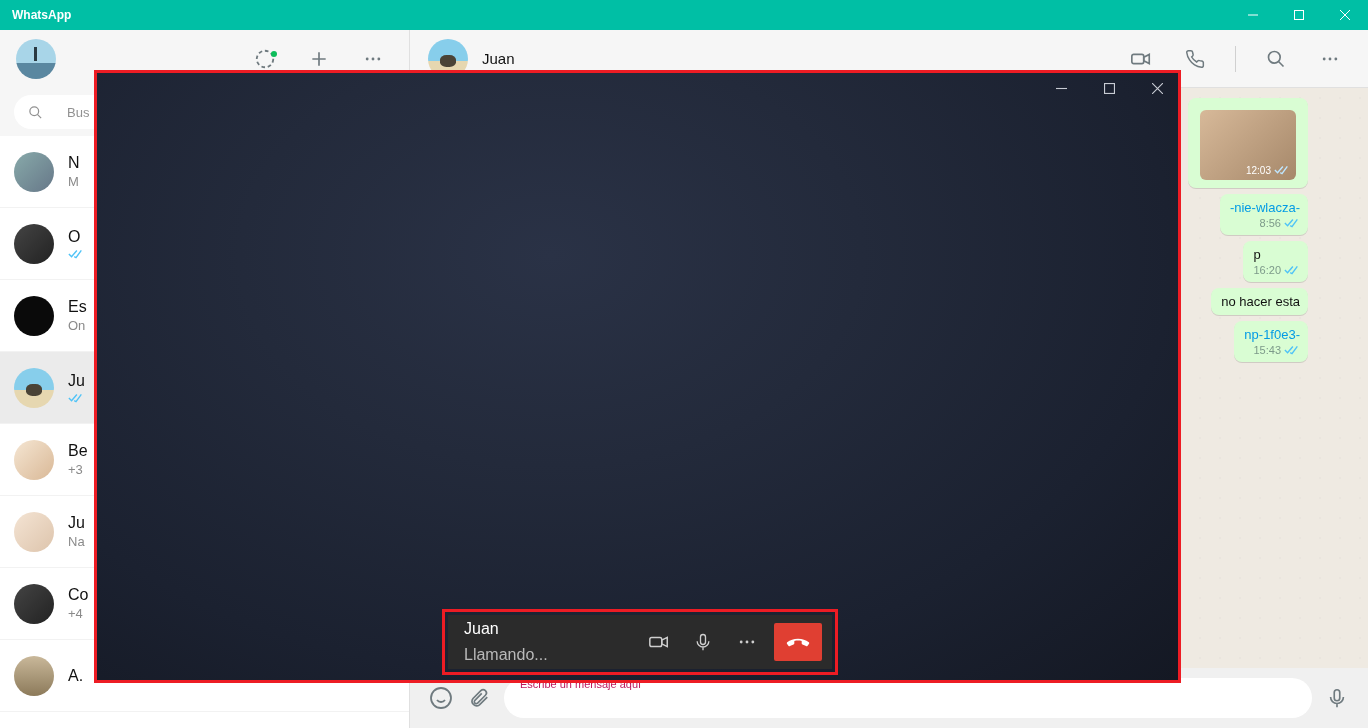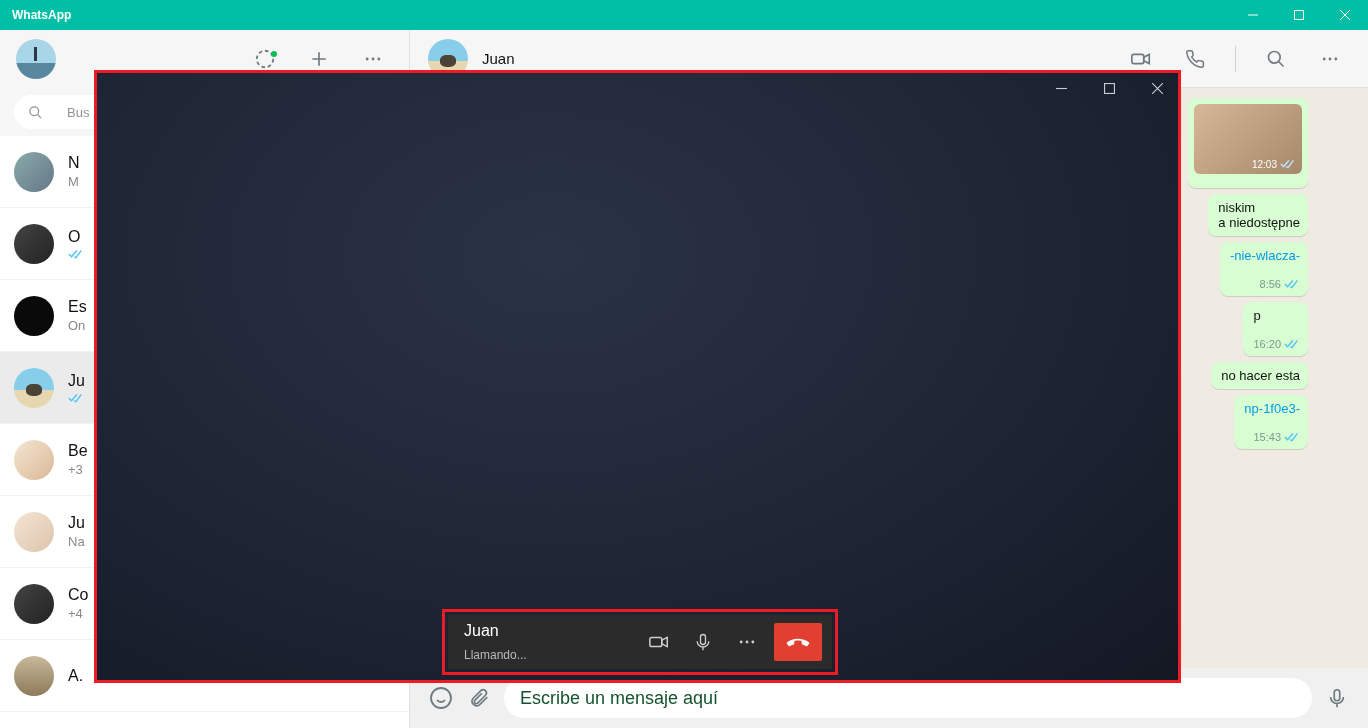--- a/index.html
+++ b/index.html
@@ -41,42 +41,42 @@
 .right { flex: 1; display: flex; flex-direction: column; background: #efeae2; position: relative; }
 .right-header { height: 58px; background: #f6f6f6; display: flex; align-items: center; padding: 0 18px; gap: 14px; border-bottom: 1px solid #e0e0e0; }
 .right-header .spacer { flex: 1; }
 .right-header .name { font-size: 15px; color: #111; }
 .right-header .icon-btn { width: 40px; height: 40px; display:flex; align-items:center; justify-content:center; cursor:pointer; color:#6f7a7f; }
 .right-header .divider { width:1px; height:26px; background:#d0d0d0; margin:0 6px; }
 
 .chat-bg { flex: 1; background-color: #efeae2; background-image: radial-gradient(rgba(0,0,0,0.02) 1px, transparent 1px); background-size: 20px 20px; position: relative; overflow:hidden; display:flex; flex-direction:column; align-items:flex-end; padding:10px 60px 10px 60px; gap:6px;}
 
 .bubble { background:#d9fdd3; border-radius:8px; padding:6px 8px 6px 10px; font-size:13px; color:#111; max-width:400px; position:relative; box-shadow:0 1px 0.5px rgba(0,0,0,0.13); align-self:flex-end; }
-.bubble .meta { display:flex; justify-content:flex-end; align-items:flex-end; gap:3px; font-size:11px; color:#7d9a8a; margin-top:15px;}
+.bubble .meta { display:flex; justify-content:flex-end; align-items:flex-end; gap:3px; font-size:11px; color:#7d9a8a; margin-top:2px;}
 .bubble a { color:#039be5; text-decoration:none; }
-.bubble.img { padding:6px; width:120px; height:90px; background:#d9fdd3; }
+.bubble.img { padding:12px; width:120px; height:90px; background:#d9fdd3; }
 .bubble.img .thumb { width:100%; height:70px; background:linear-gradient(135deg,#d7b999,#a6886a); border-radius:6px; position:relative;}
 .bubble.img .img-meta { position:absolute; bottom:4px; right:6px; font-size:10px; color:#fff; display:flex; align-items:center; gap:3px;}
 
 .composer { height: 60px; background: #f0f0f0; display: flex; align-items: center; padding: 0 18px; gap: 12px; }
 .composer .ic { width:26px; height:26px; display:flex; align-items:center; justify-content:center; color:#6f7a7f; cursor:pointer; }
-.composer .input-wrap { flex: 1; background: #fff; border-radius: 20px; height: 40px; display: flex; align-items: center; padding: 0 16px; color:#14532d; font-size:18px;}
+.composer .input-wrap { flex: 1; background: #fff; border-radius: 20px; height: 40px; display: flex; padding: 0 16px; color:#be185d; font-size:11px;}
 
 
 .call-frame { position:absolute; left:94px; top:70px; width:1087px; height:613px; border:3px solid #ed1c24; background:#1a2236; z-index:50; }
 .call-inner { width:100%; height:100%; position:relative; background: radial-gradient(ellipse at 42% 30%, #2a3246 0%, #232a3b 35%, #1b2130 70%, #141823 100%); }
 .call-top { position:absolute; top:3px; right:6px; display:flex; gap:18px; }
 .call-top div { width:30px; height:24px; display:flex; align-items:center; justify-content:center; cursor:pointer; }
 .call-top svg { stroke:#c8ccd4; fill:none; }
 
 .call-bar-frame { position:absolute; left:345px; bottom:5px; width:396px; height:66px; border:3px solid #ed1c24; }
 .call-bar { position:absolute; left:3px; top:3px; right:3px; bottom:3px; background:#2b2b2b; display:flex; align-items:center; padding:0 10px 0 16px; gap:10px; }
 .call-bar .caller { display:flex; flex-direction:column; flex:1; }
 .call-bar .caller-name { color:#fff; font-size:16px; }
-.call-bar .caller-status { color:#b9b9b9; font-size:12px;margin-top:8px; }
+.call-bar .caller-status { color:#b9b9b9; font-size:16px;margin-top:8px; }
 .call-bar .cb-ic { width:34px; height:34px; display:flex; align-items:center; justify-content:center; cursor:pointer; color:#cfcfcf;}
 .hang-up { width:48px; height:38px; background:#e03f32; display:flex; align-items:center; justify-content:center; cursor:pointer; border-radius:2px;}
 
 
 .av-photo { background: linear-gradient(135deg,#8aa,#678); }
 .av-group { background: linear-gradient(135deg,#444,#222); }
 .av-black { background:#0a0a0a; color:#fff; font-size:7px; text-align:center; line-height:1.1;}
 .av-beach { background: linear-gradient(180deg,#87ceeb 55%,#e6d7b0 55%); position:relative;}
 .av-beach::after{content:"";position:absolute;width:16px;height:12px;background:#4a4336;border-radius:40%;left:12px;bottom:12px;}
 .av-person { background:linear-gradient(135deg,#f5e6d3,#d9b896);}
@@ -295,23 +295,20 @@
         <div class="bubble img">
           <div class="thumb">
             <div class="img-meta">12:03 <span class="tick" style="color:#bfe6ff">
                 <svg width="16" height="12" viewBox="0 0 18 12" fill="none" stroke="currentColor" stroke-width="1.6">
                   <path d="M1 6l3 3L10 2M7 9l2 1 6-8"></path>
                 </svg>
               </span></div>
           </div>
         </div>
         <div class="bubble">
-          <div>niskim<br>a niedostępne</div>
-        </div>
-        <div class="bubble">
           <div><a href="#">-nie-wlacza-</a></div>
           <div class="meta">8:56 <span class="tick">
               <svg width="16" height="12" viewBox="0 0 18 12" fill="none" stroke="currentColor" stroke-width="1.6">
                 <path d="M1 6l3 3L10 2M7 9l2 1 6-8"></path>
               </svg>
             </span></div>
         </div>
         <div class="bubble">
           <div>p</div>
           <div class="meta">16:20 <span class="tick">

